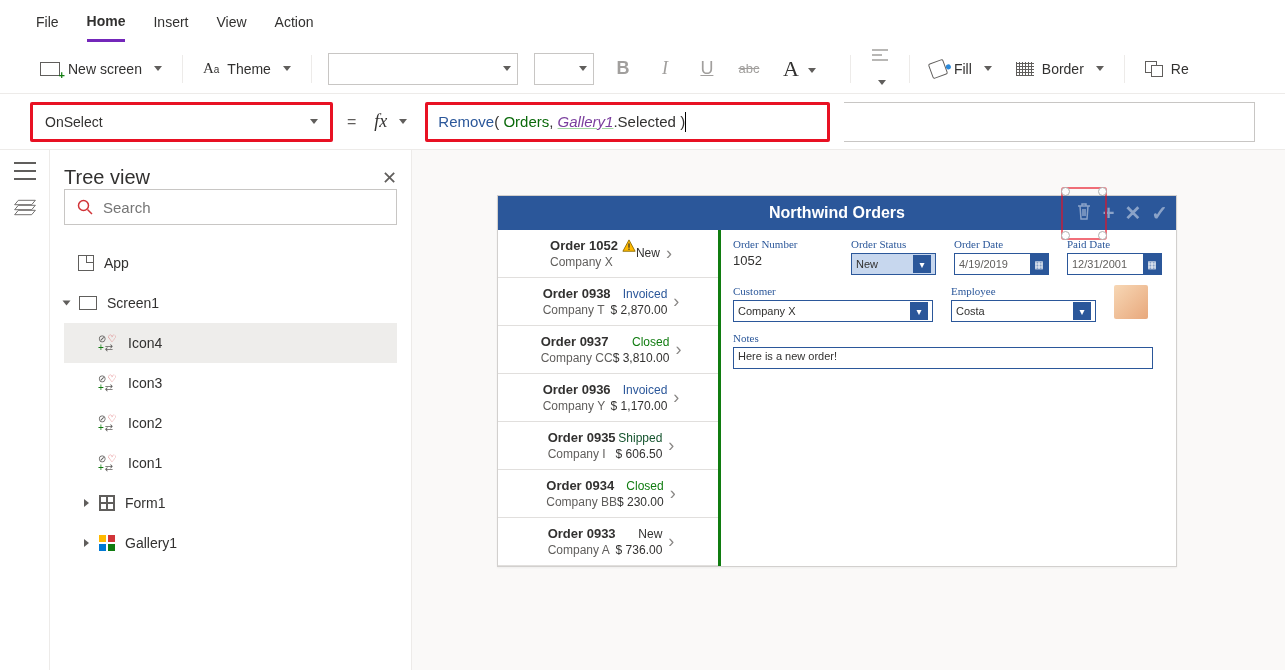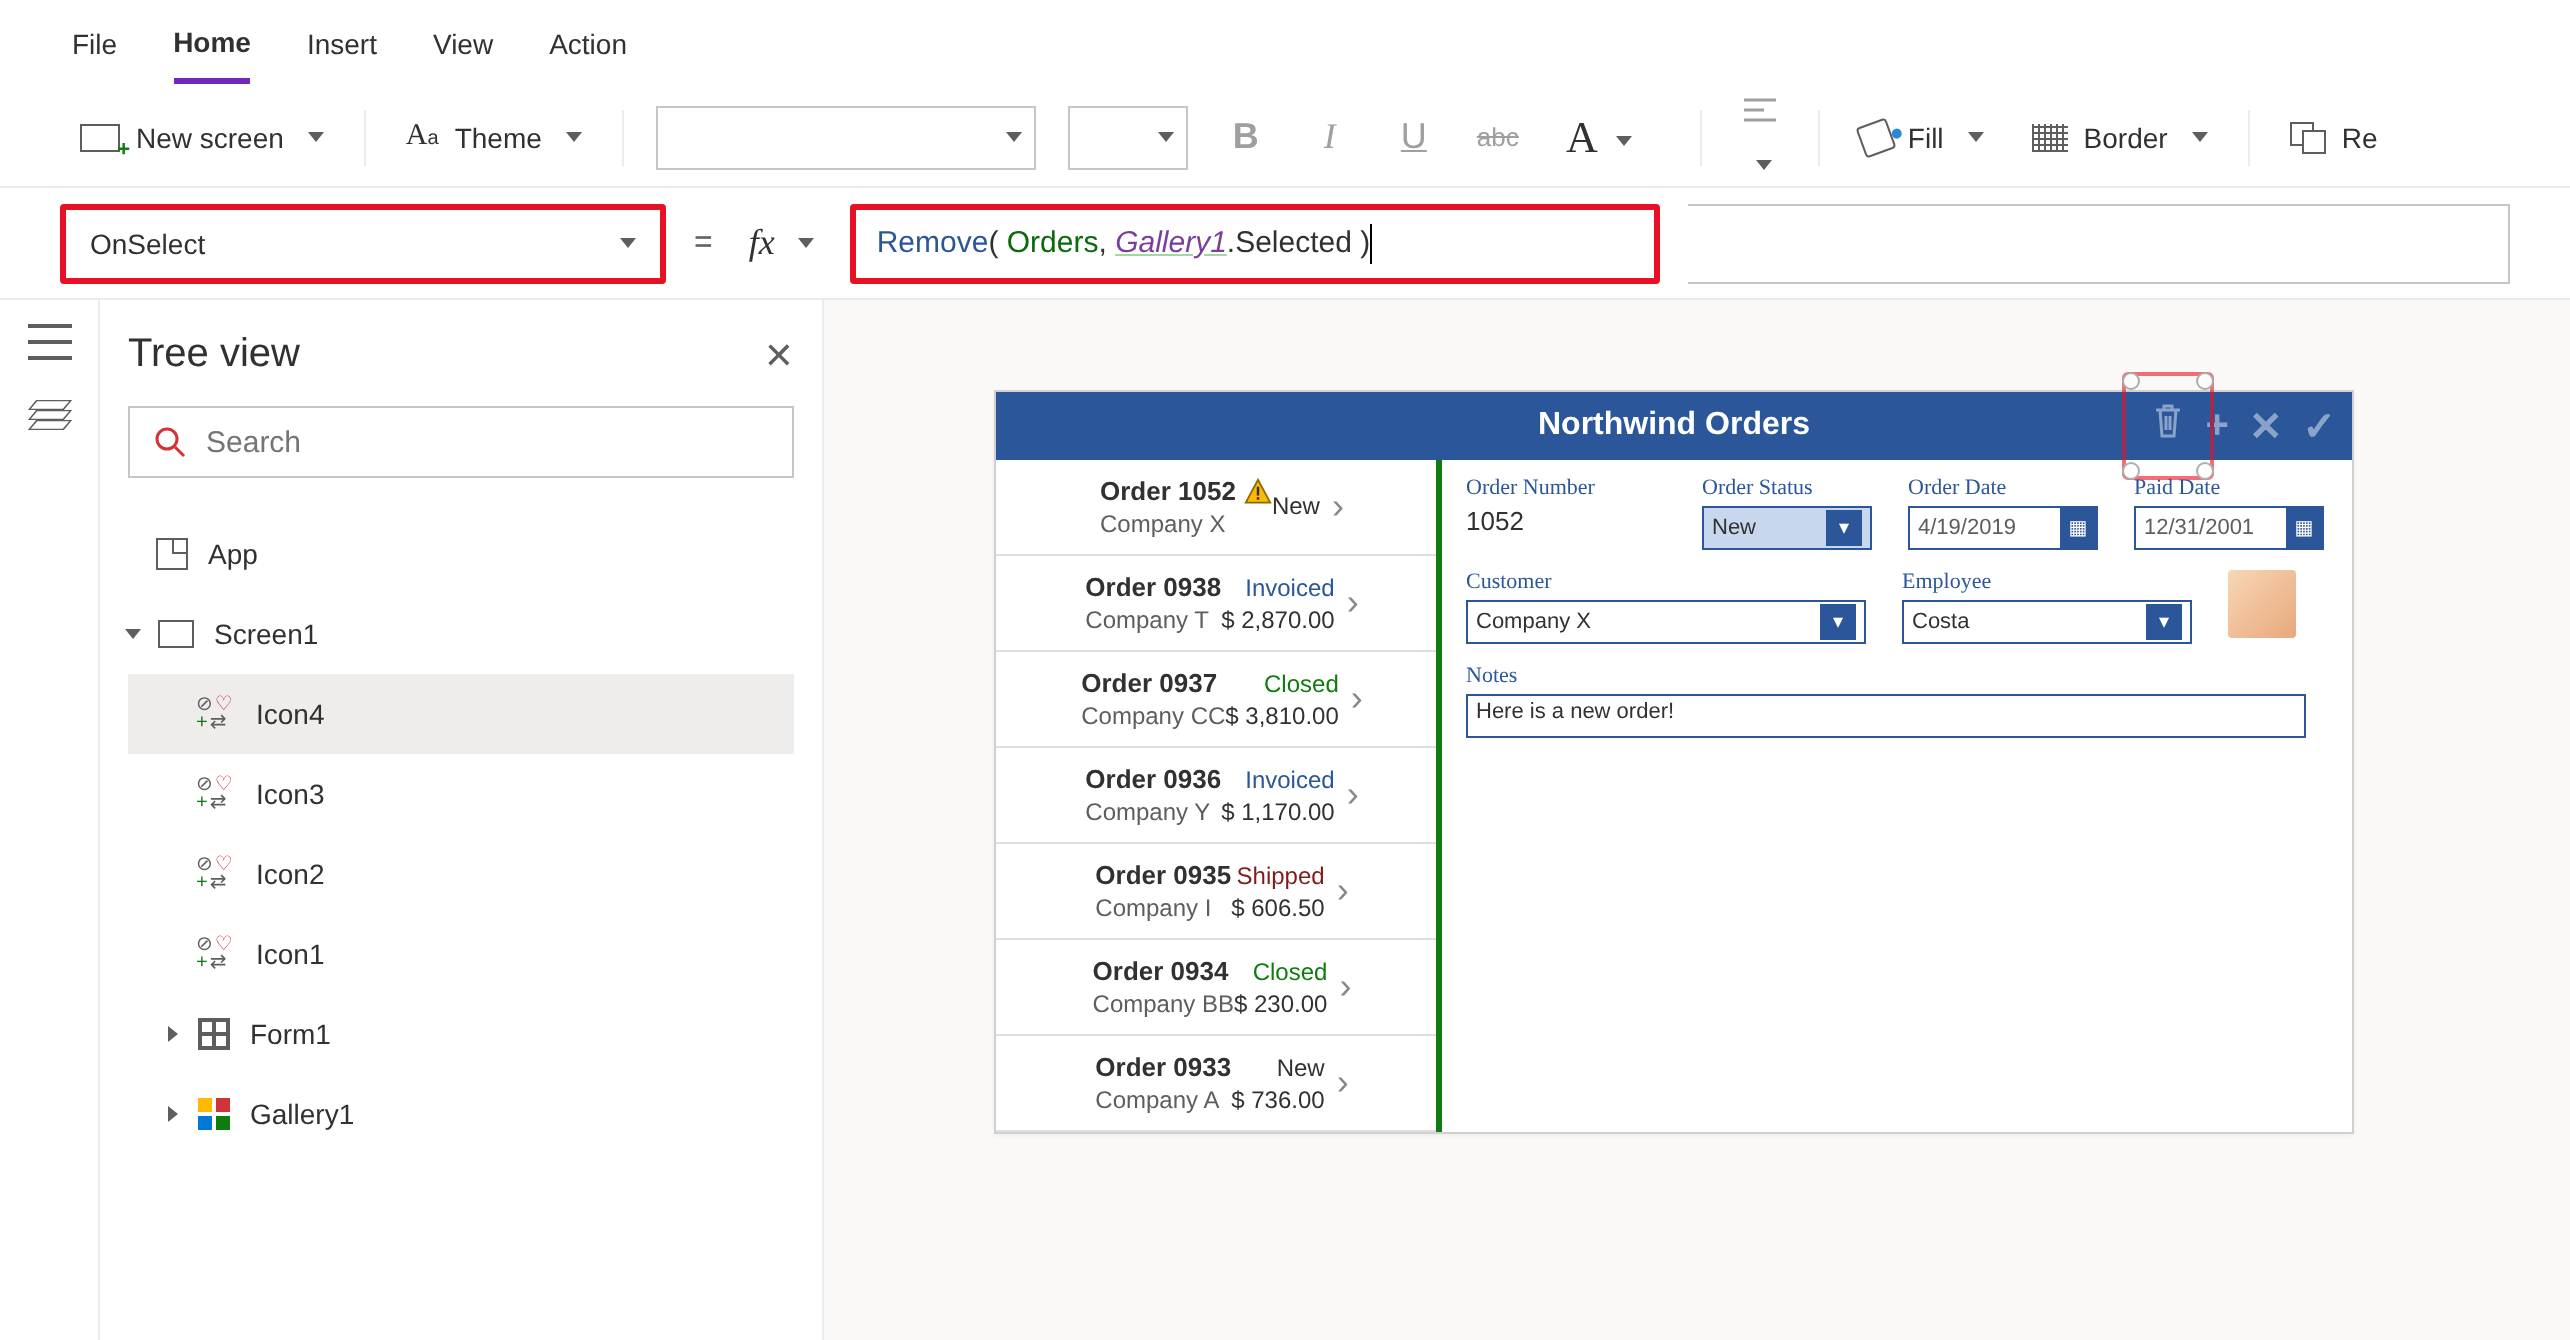--- a/index.html
+++ b/index.html
@@ -34,21 +34,21 @@
   
   .body { display:flex; height:calc(670px - 44px - 50px - 56px); }
   .rail { width:50px; border-right:1px solid #edebe9; display:flex; flex-direction:column; align-items:center; padding-top:12px; gap:18px; }
   .railbtn { width:22px; height:18px; cursor:pointer; display:flex; flex-direction:column; justify-content:space-between;}
   .railbtn span{height:2px;background:#605e5c;}
   .layers { width:22px; height:18px; position:relative; }
   .layers i{position:absolute;width:18px;height:9px;border:1px solid #605e5c;transform:skewX(-40deg) scaleY(.55) rotate(0);left:2px;}
   .layers i:nth-child(1){top:0}.layers i:nth-child(2){top:5px}.layers i:nth-child(3){top:10px}
 
   .panel { width:362px; border-right:1px solid #edebe9; padding:16px 14px 0 14px; position:relative;}
-  .panelhdr { display:flex; justify-content:space-between; align-items:center; margin-bottom:14px;}
+  .panelhdr { display:flex; justify-content:space-between; align-items:center; }
   .panelhdr h2{font-size:20px;font-weight:400;}
   .closex{font-size:18px;color:#605e5c;cursor:pointer;}
   .search{display:flex;align-items:center;gap:10px;border:1px solid #c8c6c4;height:36px;padding:0 12px;margin-bottom:18px;}
   .search svg{width:16px;height:16px;}
   .search input{border:none;outline:none;flex:1;font-size:15px;color:#a19f9d;}
 
   .tree{font-size:14px;}
   .node{display:flex;align-items:center;height:40px;cursor:pointer;padding-left:4px;gap:10px;}
   .node.sel{background:#eeedeb;}
   .caret{width:0;height:0;border-top:4px solid transparent;border-bottom:4px solid transparent;border-left:5px solid #605e5c;display:inline-block;}
@@ -81,21 +81,21 @@
   .appbody{display:flex;}
   .glist{width:223px;border-right:3px solid #107c10;max-height:350px;overflow:hidden;}
   .gitem{border-bottom:1px solid #e1dfdd;padding:8px 6px 8px 12px;display:flex;align-items:center;justify-content:center;position:relative;}
   .gitem .col1{display:flex;flex-direction:column;gap:2px;}
   .gitem .t1{font-weight:600;font-size:13px;display:flex;align-items:center;gap:4px;}
   .gitem .t2{font-size:12px;color:#605e5c;}
   .gitem .col2{display:flex;flex-direction:column;align-items:flex-end;gap:2px;margin-right:6px;}
   .gitem .st{font-size:12px;}
   .gitem .amt{font-size:12px;color:#323130;}
   .gchev{color:#8a8886;font-size:18px;}
-  .st-New{color:#323130}.st-Invoiced{color:#2b579a}.st-Closed{color:#107c10}.st-Shipped{color:#7f1d1d}
+  .st-New{color:#323130}.st-Invoiced{color:#2b579a}.st-Closed{color:#107c10}.st-Shipped{color:#14532d}
   .warn{width:14px;height:14px;}
 
   .detail{flex:1;padding:8px 12px;font-size:11px;color:#2b579a;}
   .drow{display:flex;gap:18px;margin-bottom:10px;}
   .dfld{display:flex;flex-direction:column;gap:3px;}
   .dlbl{color:#2b579a;font-size:11px;font-family:Liberation Serif, serif;}
   .dval{color:#323130;font-size:13px;}
   .dsel{border:1px solid #2b579a;height:22px;display:flex;align-items:center;justify-content:space-between;padding:0 4px;font-size:11px;color:#323130;}
   .dsel .dchev{width:18px;height:18px;background:#2b579a;display:flex;align-items:center;justify-content:center;color:#fff;font-size:10px;}
   .dsel.hl{background:#c7d7ee;}

